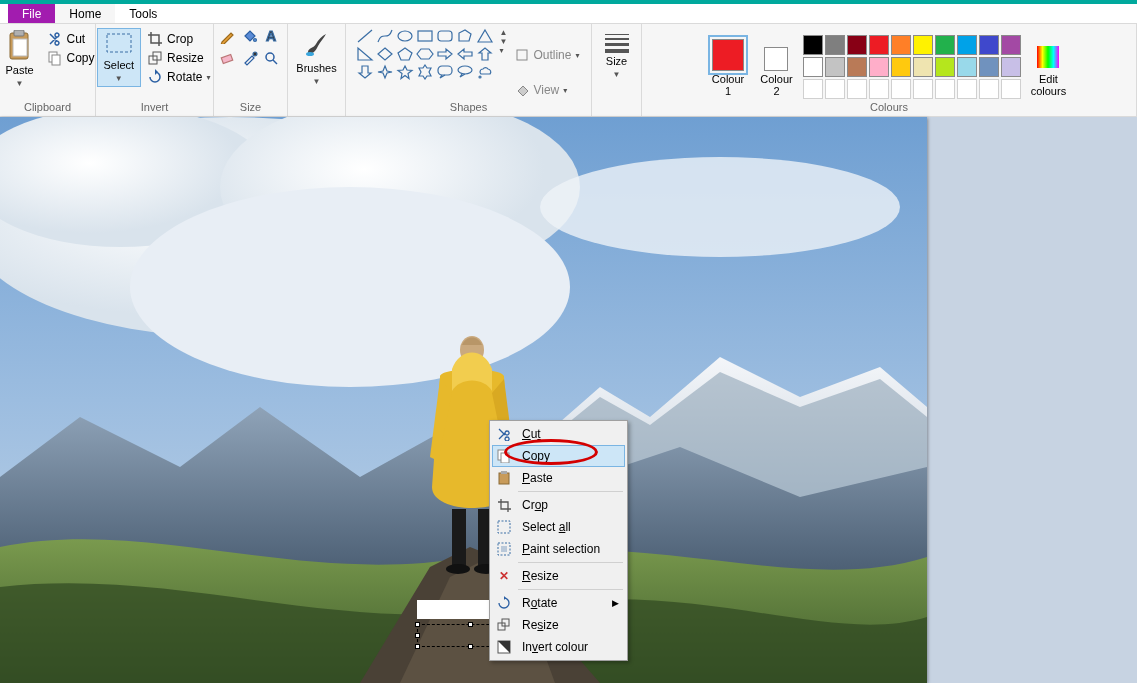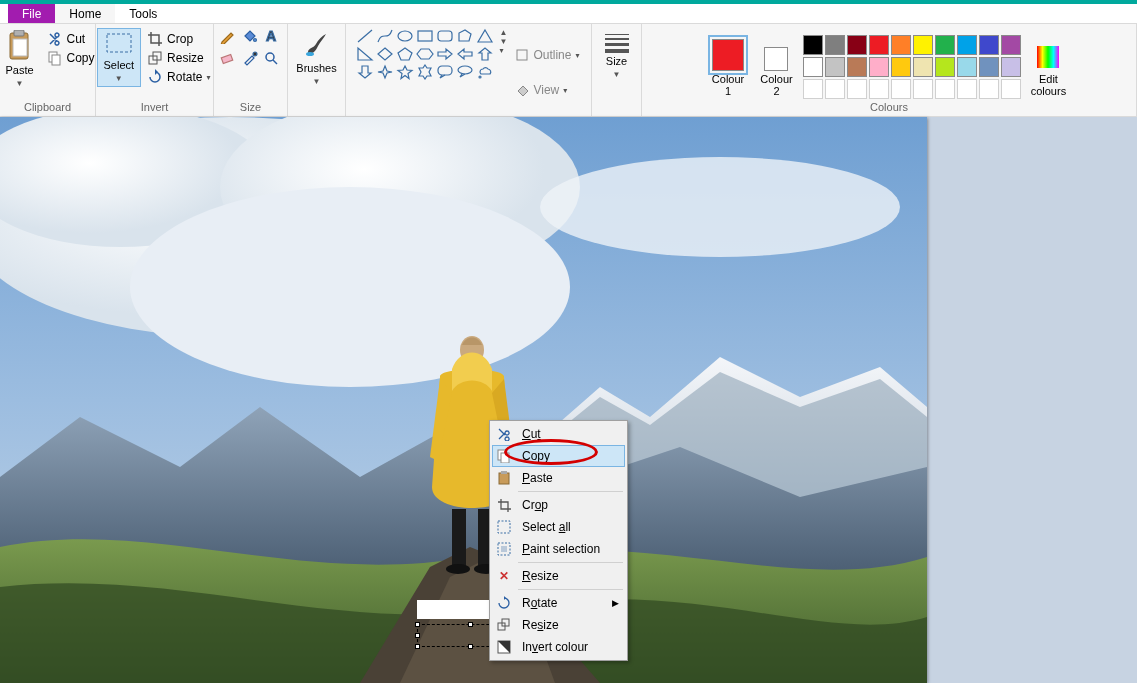--- a/index.html
+++ b/index.html
@@ -269,20 +269,21 @@
         </div>
         <div class="small-row">
           <svg width="14" height="14">
               <path d="M3 8l5-5 5 5-5 5z" fill="#ccc" stroke="#888"></path>
             </svg>
           <span>View</span> 
             <span class="dd">▾</span>
         </div>
       </div>
     </div>
+    <div class="group-label">Shapes</div>
   </div>
 
   <div class="group" style="width:50px;">
     <div class="group-body">
       <div class="big-btn">
         <div class="sz-lines">
             <div></div>
             <div></div>
             <div></div>
             <div></div>

